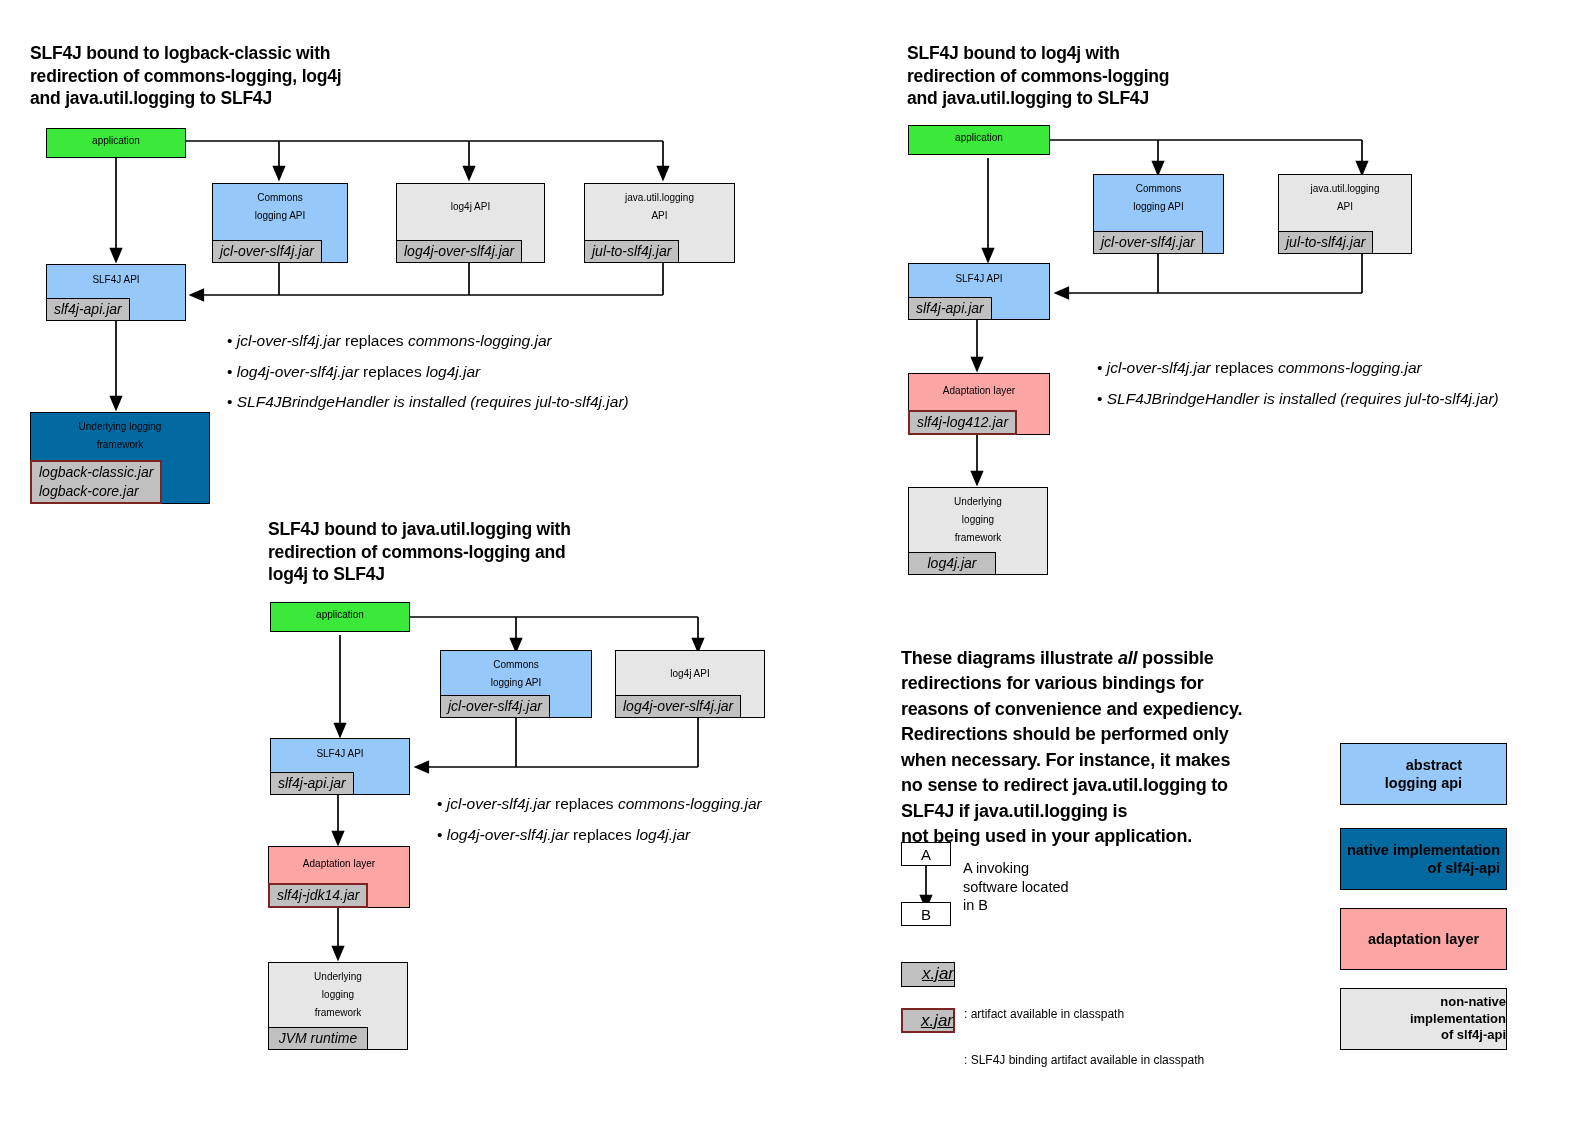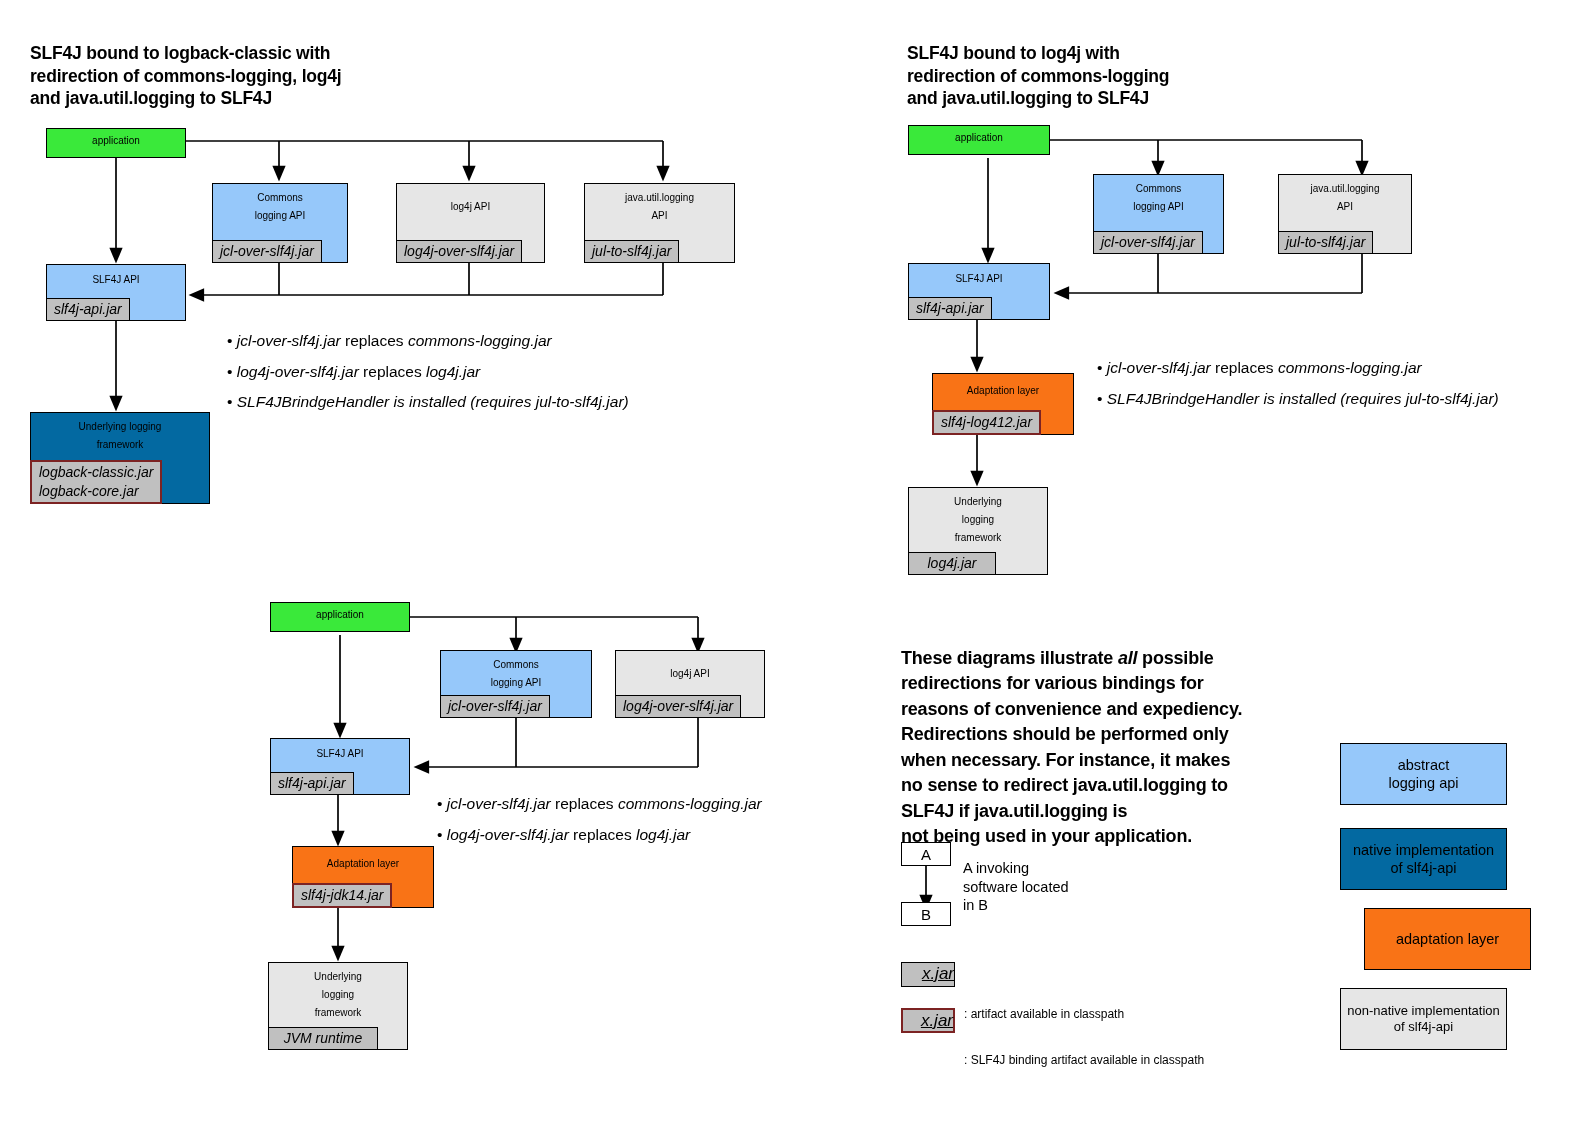--- a/index.html
+++ b/index.html
@@ -55,21 +55,21 @@
     white-space:pre-line;
     text-align:left;
   }
   .jar.binding { border:2.4px solid #7c2323; }
   .jar.center { text-align:center; }
 
   
   .c-app  { background:#3ae93a; }
   .c-abs  { background:#96c8fa; }
   .c-nat  { background:#0369a1; }
-  .c-adp  { background:#f97316;margin-left:24px; }
+  .c-adp  { background:#fca5a5; }
   .c-non  { background:#e6e6e6; }
 
   
   .bullets {
     position:absolute;
     font-style:italic;
     font-size:15.5px;
     line-height:22.5px;
   }
   .bullets div { white-space:nowrap;margin-top:8px; }
@@ -121,24 +121,25 @@
     line-height:20px;
     white-space:nowrap;
     margin-top:39px;
   }
   .swatch {
     position:absolute;
     border:1.7px solid #000;
     display:flex;
     align-items:center;
     justify-content:center;
-    text-align:center;
+    text-align:right;
     font-size:14.5px;
     line-height:18px;
     white-space:pre-line;
+    font-weight:bold;
   }
   .swatch.tiny { font-size:13px; line-height:16.5px; }
 </style>
 </head>
 <body>
 
 <div class="canvas">
 
   <svg class="lines" viewBox="0 0 1587 1123">
     <defs>
@@ -279,20 +280,23 @@
     <div>
       <span class="bdot">•</span>
       <span>jcl-over-slf4j.jar</span><span class="rm"> replaces </span><span>commons-logging.jar</span>
     </div>
     <div>
       <span class="bdot">•</span>
       <span>SLF4JBrindgeHandler is installed (requires jul-to-slf4j.jar)</span>
     </div>
   </div>
 
+  <div class="dtitle" style="left:268px; top:518px; width:430px;">SLF4J bound to java.util.logging with
+redirection of commons-logging and
+log4j to SLF4J</div>
 
   <div class="node c-app" style="left:270px; top:602px; width:140px; height:30px;">
     <div class="cap" style="padding-top:3px;">application</div>
   </div>
 
   <div class="node c-abs" style="left:440px; top:650px; width:152px; height:68px;">
     <div class="cap">Commons
 logging API</div>
     <div class="jar">jcl-over-slf4j.jar</div>
   </div>
@@ -309,21 +313,21 @@
 
   <div class="node c-adp" style="left:268px; top:846px; width:142px; height:62px;">
     <div class="cap" style="padding-top:8px;">Adaptation layer</div>
     <div class="jar binding">slf4j-jdk14.jar</div>
   </div>
 
   <div class="node c-non" style="left:268px; top:962px; width:140px; height:88px;">
     <div class="cap">Underlying
 logging
 framework</div>
-    <div class="jar center" style="left:-1px; width:110px;font-style:italic;">JVM runtime</div>
+    <div class="jar center" style="left:-1px; width:100px;font-style:italic;">JVM runtime</div>
   </div>
 
   <div class="bullets" style="left:437px; top:785px;">
     <div>
       <span class="bdot">•</span>
       <span>jcl-over-slf4j.jar</span><span class="rm"> replaces </span><span>commons-logging.jar</span>
     </div>
     <div>
       <span class="bdot">•</span>
       <span>log4j-over-slf4j.jar</span><span class="rm"> replaces </span><span>log4j.jar</span>

